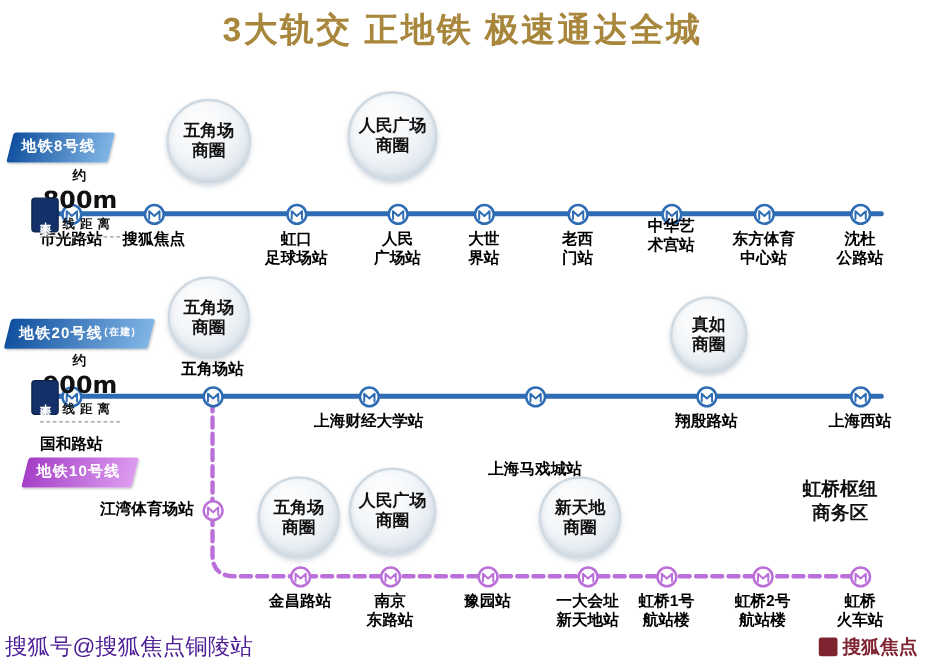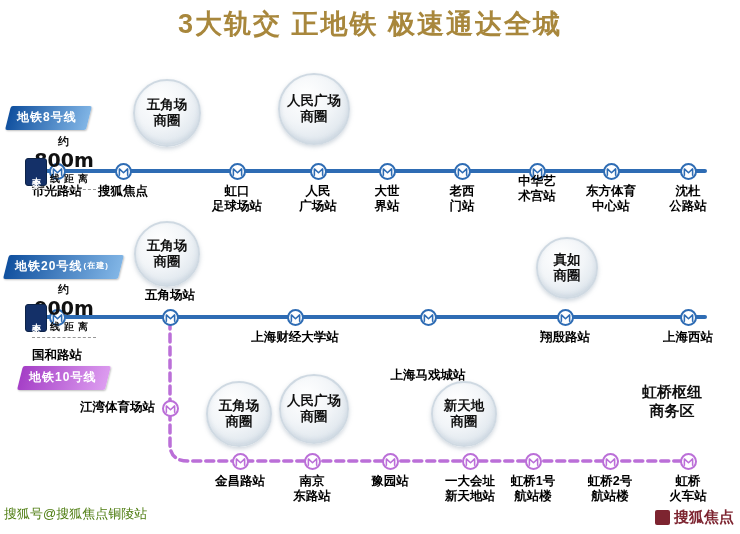--- a/index.html
+++ b/index.html
@@ -27,21 +27,21 @@
   .bubble{position:absolute;z-index:2;display:flex;align-items:center;justify-content:center;
           text-align:center;font-weight:bold;color:#111;border-radius:50%;font-size:13.5px;line-height:16px;
           background:radial-gradient(circle at 38% 30%, #ffffff 0%, #f2f5f8 45%, #dde5ec 80%, #cdd8e2 100%);
           border:2px solid #cfd9e2;
           box-shadow:0 2px 4px rgba(120,140,160,.35), inset 0 -2px 4px rgba(150,170,190,.25);}
   .bubble.plain{background:none;border:none;box-shadow:none;border-radius:0;font-size:15px;line-height:19px;}
   .station{position:absolute;z-index:3;width:17px;height:17px;border-radius:50%;background:#fff;
            border:2px solid;box-sizing:border-box;display:flex;align-items:center;justify-content:center;}
   .st-label{position:absolute;z-index:3;font-size:12.5px;font-weight:bold;line-height:14.5px;
             text-align:center;white-space:nowrap;color:#000;}
-  .watermark{position:absolute;left:4px;top:505px;font-size:13px;color:#4d7c0f;z-index:5;}
+  .watermark{position:absolute;left:4px;top:505px;font-size:18px;color:#4c1d95;z-index:5;}
   .sohu-logo{position:absolute;right:6px;top:508px;z-index:5;color:#7d2430;font-weight:bold;
              font-size:15px;display:flex;align-items:center;gap:4px;}
   .logo-icon{width:15px;height:15px;background:#7d2430;display:inline-block;border-radius:2px;}
 </style>
 </head>
 <body>
 
 <div class="canvas" id="map-root">
   <div class="title">3大轨交 正地铁 极速通达全城</div>
   <div class="watermark">搜狐号@搜狐焦点铜陵站</div>

